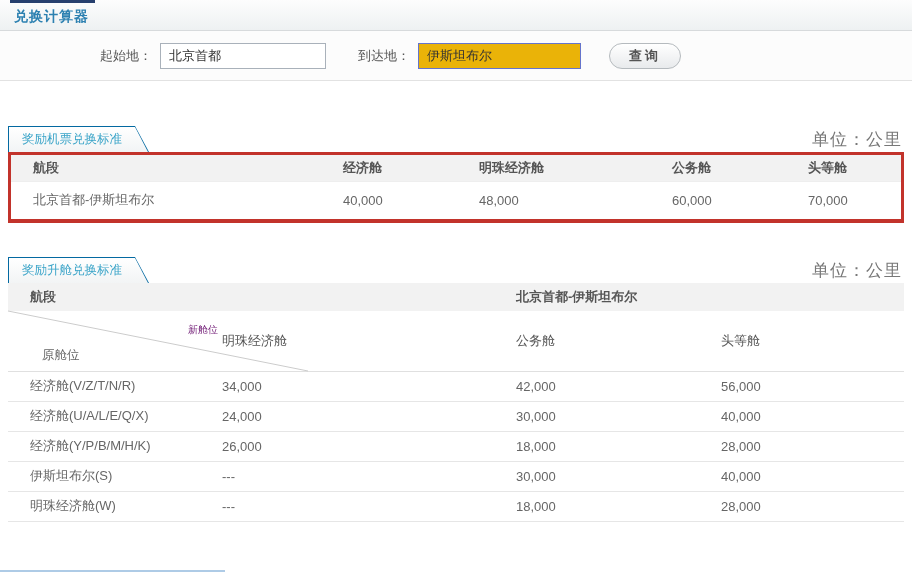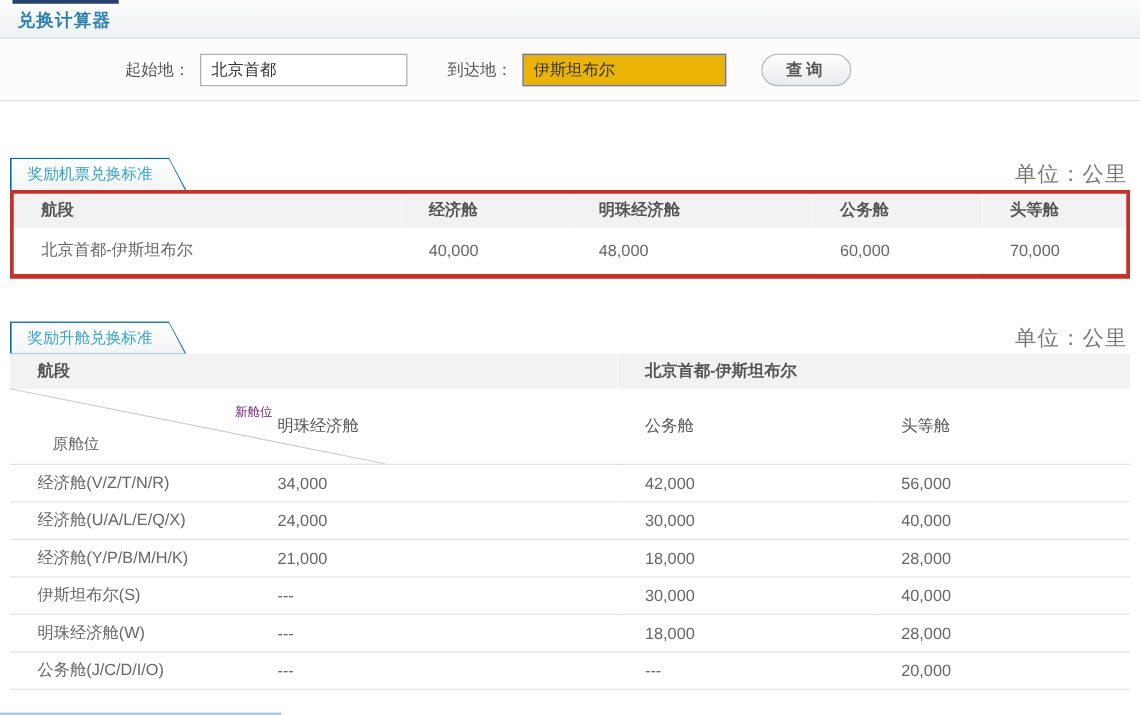--- a/index.html
+++ b/index.html
@@ -169,40 +169,34 @@
         <td>56,000</td>
       </tr>
       <tr class="t-data">
         <td>经济舱(U/A/L/E/Q/X)</td>
         <td>24,000</td>
         <td>30,000</td>
         <td>40,000</td>
       </tr>
       <tr class="t-data">
         <td>经济舱(Y/P/B/M/H/K)</td>
-        <td>21,000</td>
+        <td>26,000</td>
         <td>18,000</td>
         <td>28,000</td>
       </tr>
       <tr class="t-data">
         <td>伊斯坦布尔(S)</td>
         <td>---</td>
         <td>30,000</td>
         <td>40,000</td>
       </tr>
       <tr class="t-data">
         <td>明珠经济舱(W)</td>
         <td>---</td>
         <td>18,000</td>
         <td>28,000</td>
       </tr>
-      <tr class="t-data">
-        <td>公务舱(J/C/D/I/O)</td>
-        <td>---</td>
-        <td>---</td>
-        <td>20,000</td>
-      </tr>
     </tbody>
       </table>
   </div>
 
   <div class="bottom-sliver"></div>
 </div>
 
 </body></html>

